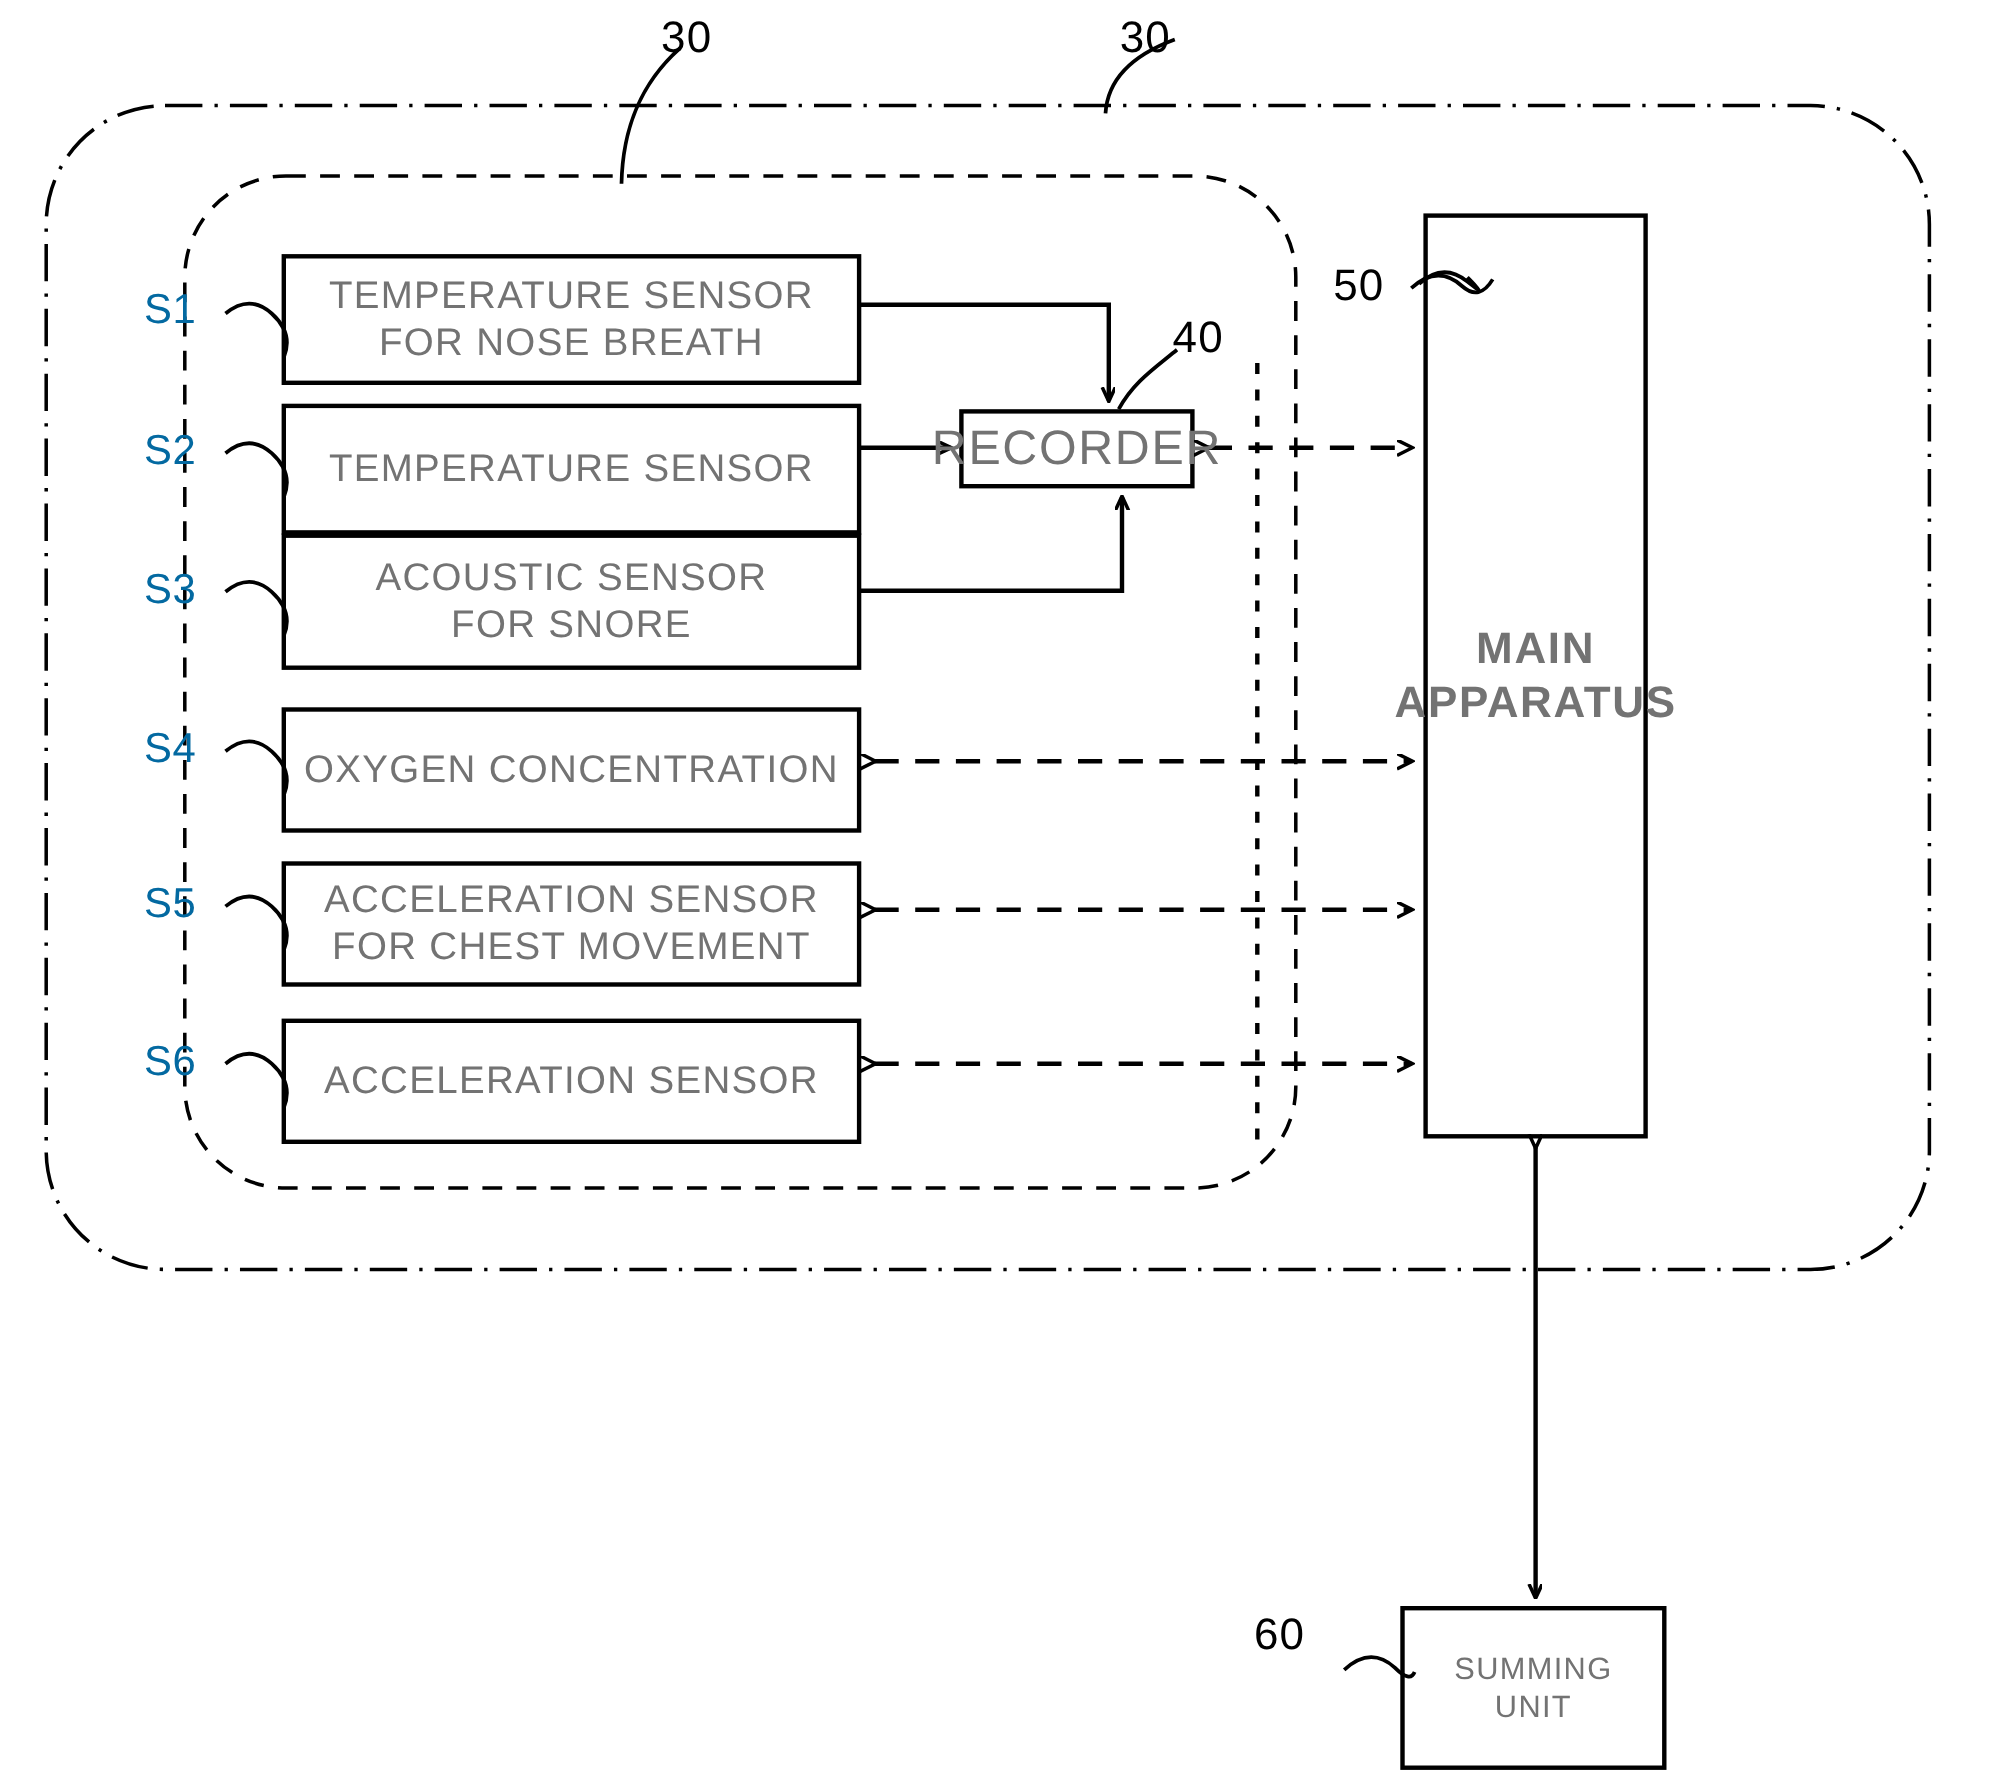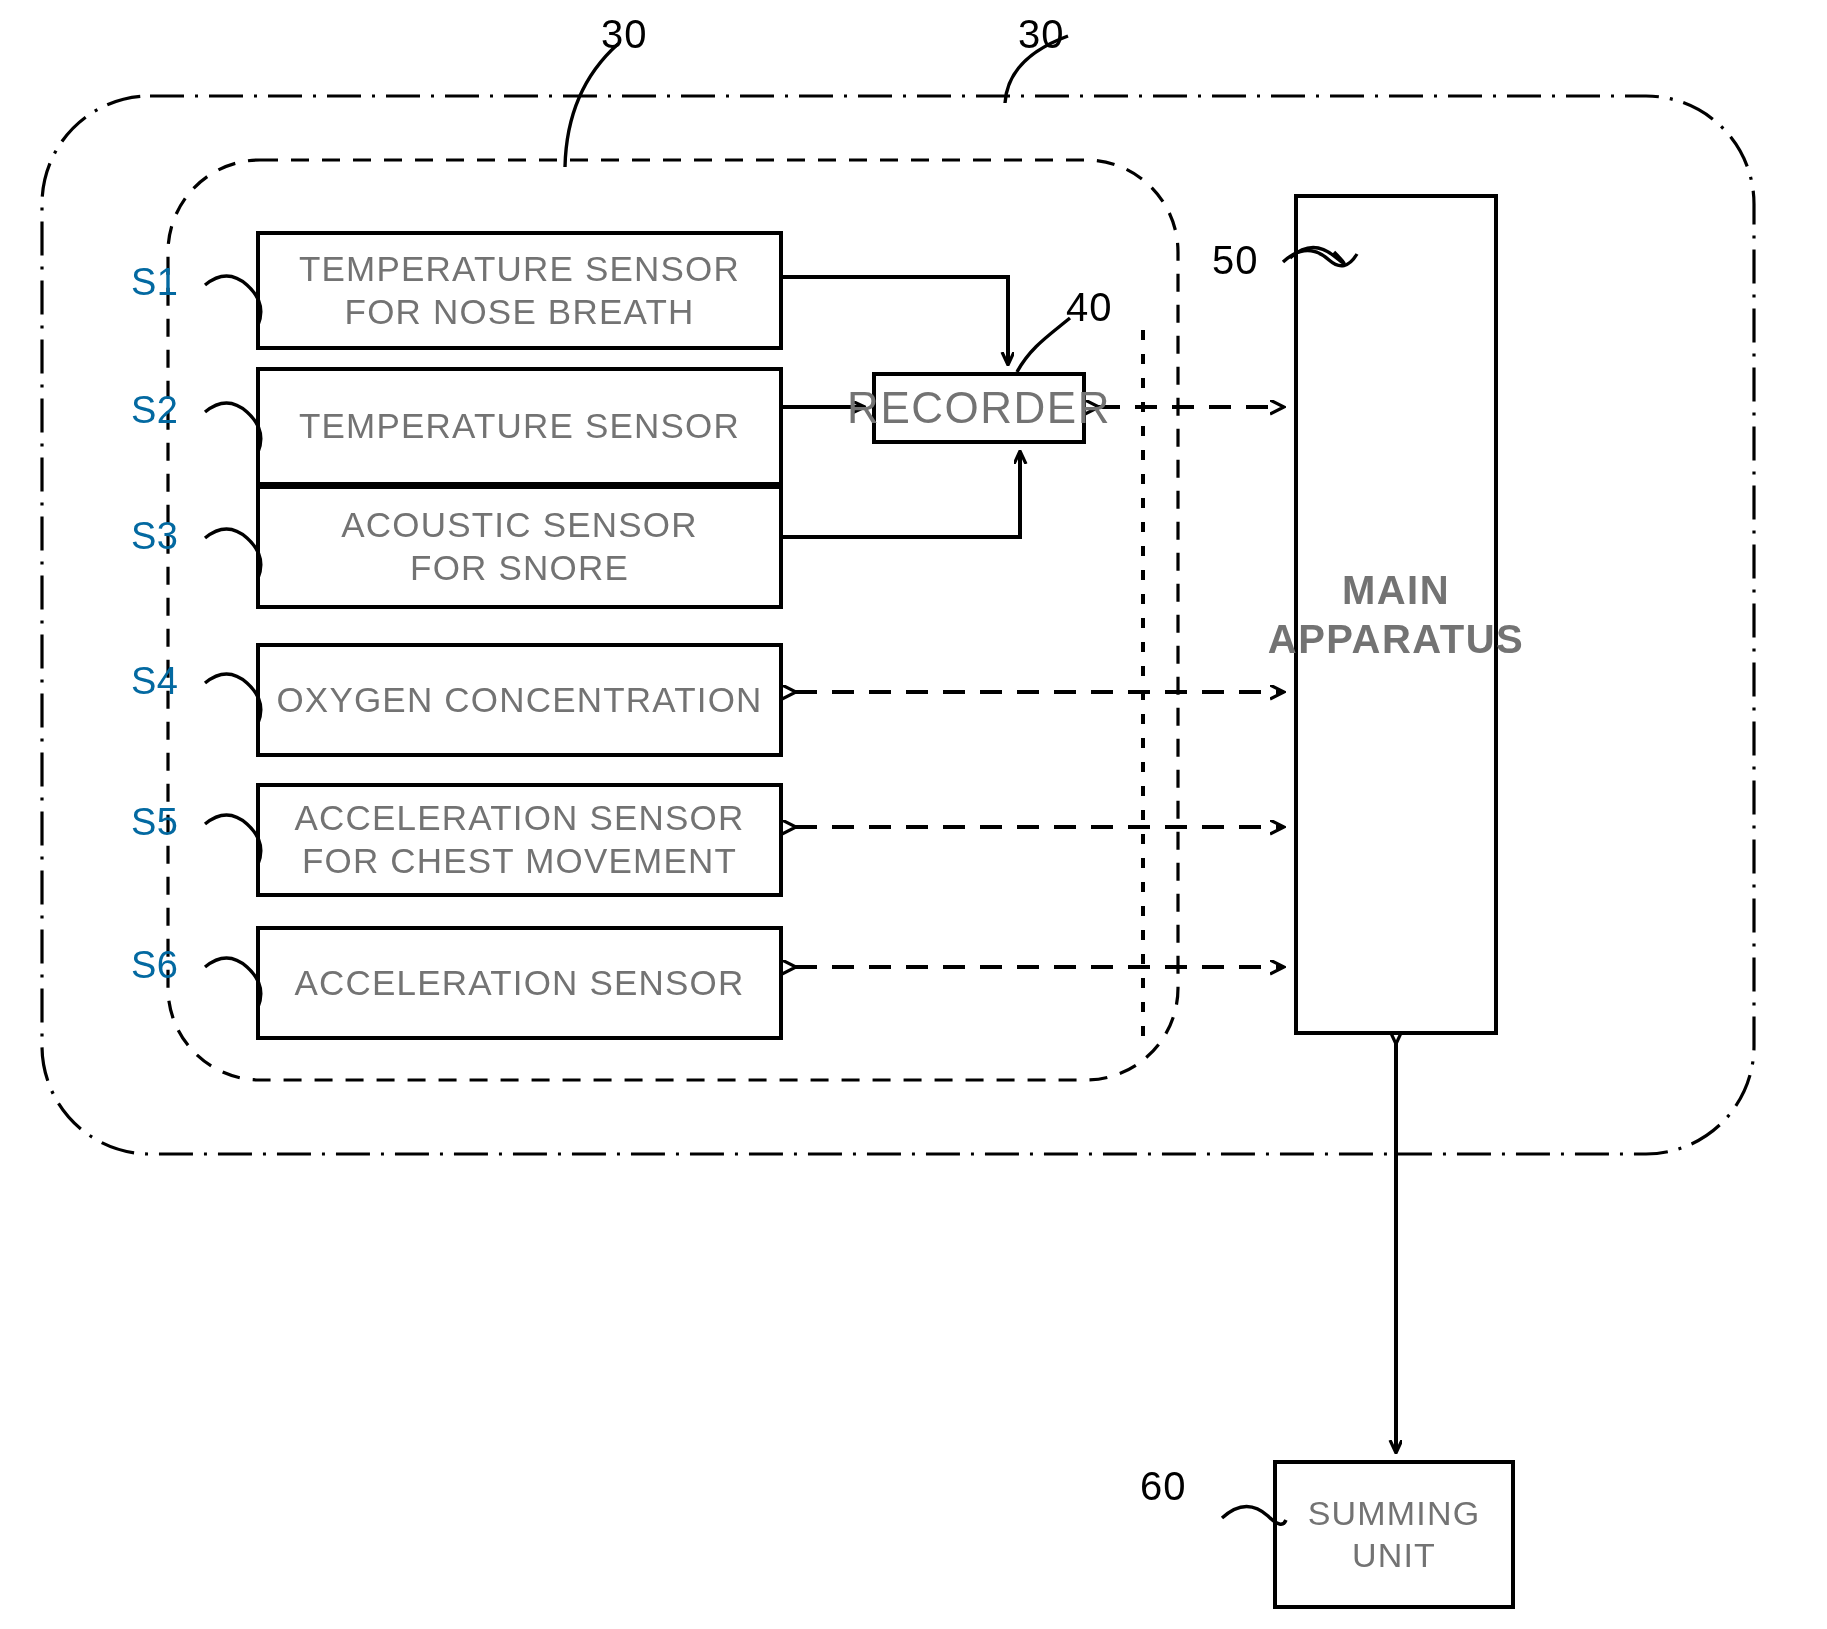--- a/index.html
+++ b/index.html
@@ -34,21 +34,21 @@
     font-family: "Liberation Sans", sans-serif;
     color: #737373;
     letter-spacing: 0.5px;
     line-height: 1.22;
     pointer-events: none;
   }
   .box-label span { display: block; white-space: nowrap; }
   .sensor-text { font-size: 35px; letter-spacing: 1.2px; }
   .recorder-text { font-size: 44px; letter-spacing: 1.5px; }
   .apparatus-text { font-size: 40px; letter-spacing: 1.5px; font-weight: bold; }
-  .summing-text { font-size: 34px; letter-spacing: 1.2px; }
+  .summing-text { font-size: 28px; letter-spacing: 1.2px; }
   .ref-num {
     position: absolute;
     font-size: 40px;
     color: #000000;
     font-family: "Liberation Sans", sans-serif;
     letter-spacing: 1px;
     pointer-events: none;
   }
   .s-tag {
     position: absolute;

